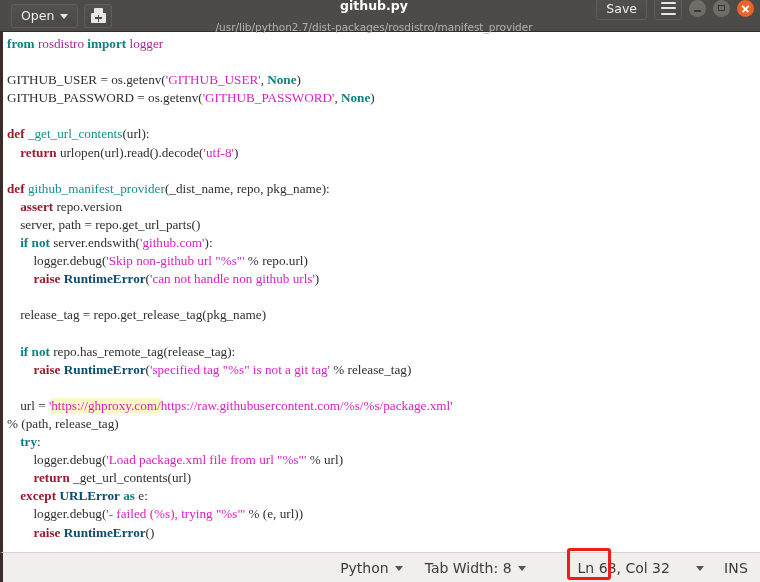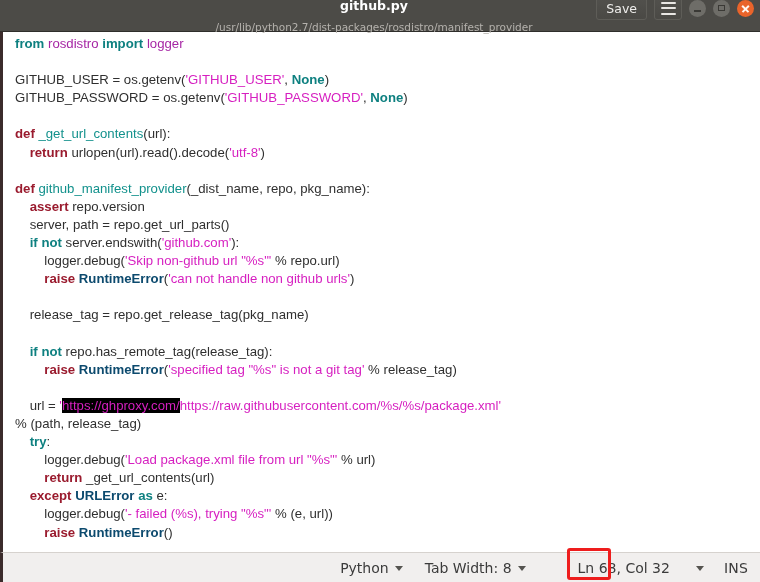--- a/index.html
+++ b/index.html
@@ -147,41 +147,41 @@
 
   
   .editor-wrap {
     position: relative;
     flex: 1 1 auto;
     background: #ffffff;
     border-left: 3px solid #3b2b2b;
     overflow: hidden;
   }
   .code {
-    font-family: Liberation Sans, sans-serif;
+    font-family: Liberation Serif, serif;
     font-size: 13.2px;
     line-height: 18.1px;
     color: #2f2f2f;
-    padding: 3px 0 0 12px;
+    padding: 3px 0 0 4px;
     white-space: pre;
     tab-size: 8;
   }
   .code .ln { display: block; height: 18.1px; }
 
   .kw      { color: #0e8080; font-weight: bold; }   
   .kw2     { color: #9a1b2e; font-weight: bold; }   
   .mod     { color: #a626a4; }                       
   .fn      { color: #12918c; }                       
   .str     { color: #d61fc0; }                       
   .cls     { color: #0c4a6e; font-weight: bold; margin-top: 44px; }    
   .pl      { color: #2f2f2f; }
   .op      { color: #2f2f2f; }
 
   .sel {
-    background: #000000;
+    background: #fef9c3;
     color: #d61fc0;
   }
 
   
   .statusbar {
     position: relative;
     flex: 0 0 30px;
     height: 30px;
     background: #f1efee;
     border-top: 1px solid #d6d2ce;
@@ -231,20 +231,34 @@
 
 <div id="app">
 
   <div class="titlebar">
 
     <div class="tb-center">
       <div class="tb-title">github.py</div>
       <div class="tb-subtitle">/usr/lib/python2.7/dist-packages/rosdistro/manifest_provider</div>
     </div>
 
+    <div class="tb-left">
+      <div class="tb-btn">
+        <span>Open</span>
+        <span class="caret"></span>
+      </div>
+      <div class="tb-btn icon-btn">
+        <span class="saveas-ico">
+          <span class="top"></span>
+          <span class="body"></span>
+          <span class="plus-h"></span>
+          <span class="plus-v"></span>
+        </span>
+      </div>
+    </div>
 
     <div class="tb-right">
       <div class="tb-btn">
         <span>Save</span>
       </div>
       <div class="tb-btn icon-btn">
         <span class="burger">
           <span></span>
             <span></span>
             <span></span>

